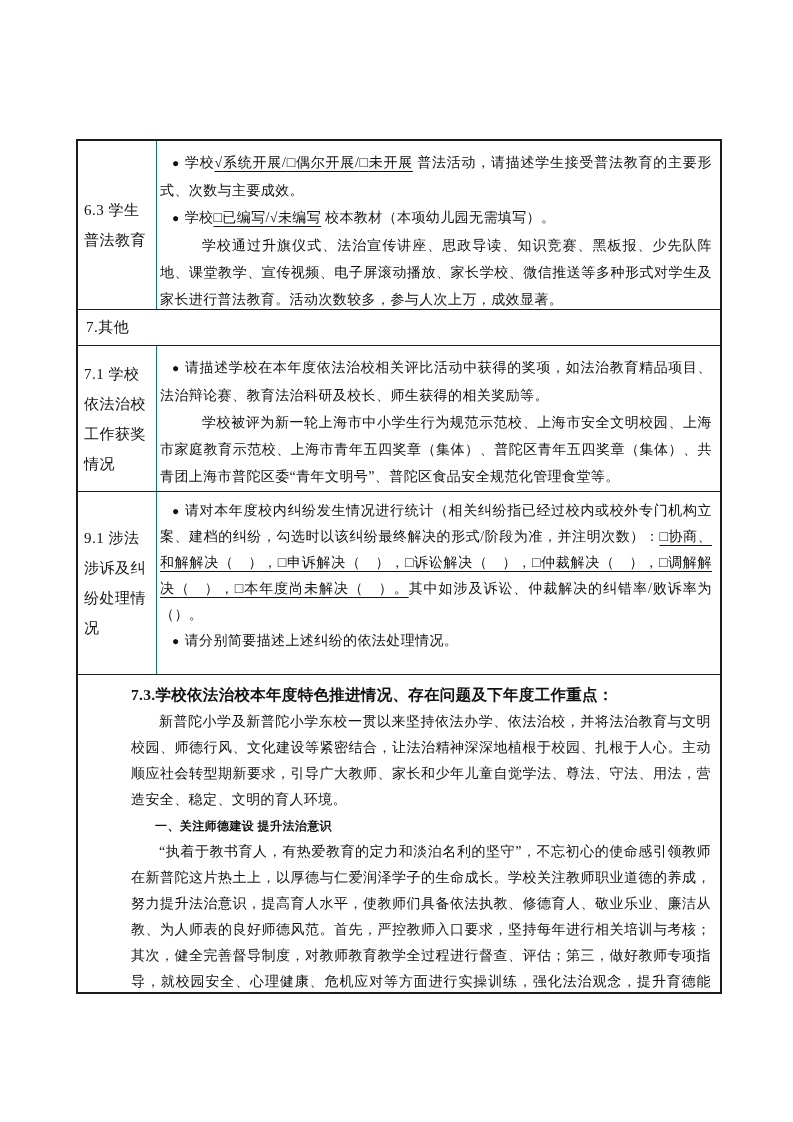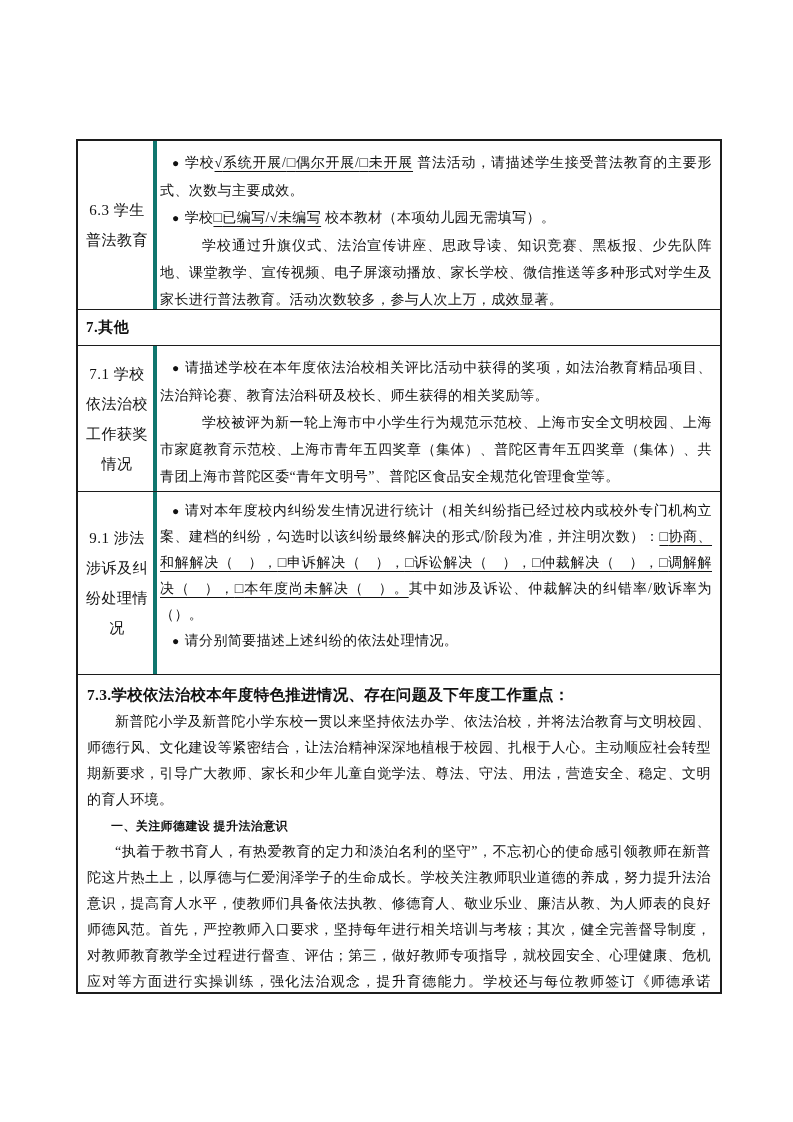--- a/index.html
+++ b/index.html
@@ -7,40 +7,40 @@
   body {
     width:793px; height:1122px; position:relative;
     font-family:"Liberation Serif","DejaVu Serif",serif;
     color:#111; overflow:hidden;
   }
   .doc-table {
     position:absolute; left:76px; top:139px; width:646px; height:855px;
     border:2px solid #1c1c1c; background:#fff;
   }
   .trow { display:flex; border-bottom:1px solid #1c1c1c; overflow:hidden; }
-  .trow.last { border-bottom:none; }
+  .trow.last { border-bottom:none;padding-left:44px; }
   .r1 { height:169px; }
   .r2 { height:36px; }
   .r3 { height:146px; }
   .r4 { height:183px; }
   .r5 { height:317px; }
   .label-cell {
-    width:79px; min-width:79px; border-right:4px solid #0f766e;
+    width:79px; min-width:79px; border-right:1px solid #0f766e;
     display:flex; align-items:center; padding:4px 3px 4px 6px;
-    font-size:15px; line-height:30px; letter-spacing:0.5px;text-align:center;
+    font-size:15px; line-height:30px; letter-spacing:0.5px;
   }
   .content-cell {
     flex:1; padding:8px 8px 2px 3px;
     font-size:14px; line-height:27px; letter-spacing:0.4px;
     text-align:justify;
   }
   .r4 .content-cell { line-height:26px; padding-top:6px; }
   .header-cell {
     flex:1; display:flex; align-items:center; padding:2px 8px;
-    font-size:15px; font-weight:700; letter-spacing:0.5px;
+    font-size:15px; font-weight:400; letter-spacing:0.5px;
   }
   .summary-cell {
     flex:1; padding:6px 9px 2px 9px;
     font-size:14px; line-height:26px; letter-spacing:0.4px;
     text-align:justify;
   }
   .bullet-item { text-indent:12px; }
   .blt { margin-right:5px; font-size:12px; }
   .u { text-decoration:underline; text-underline-offset:4px; }
   .answer {

